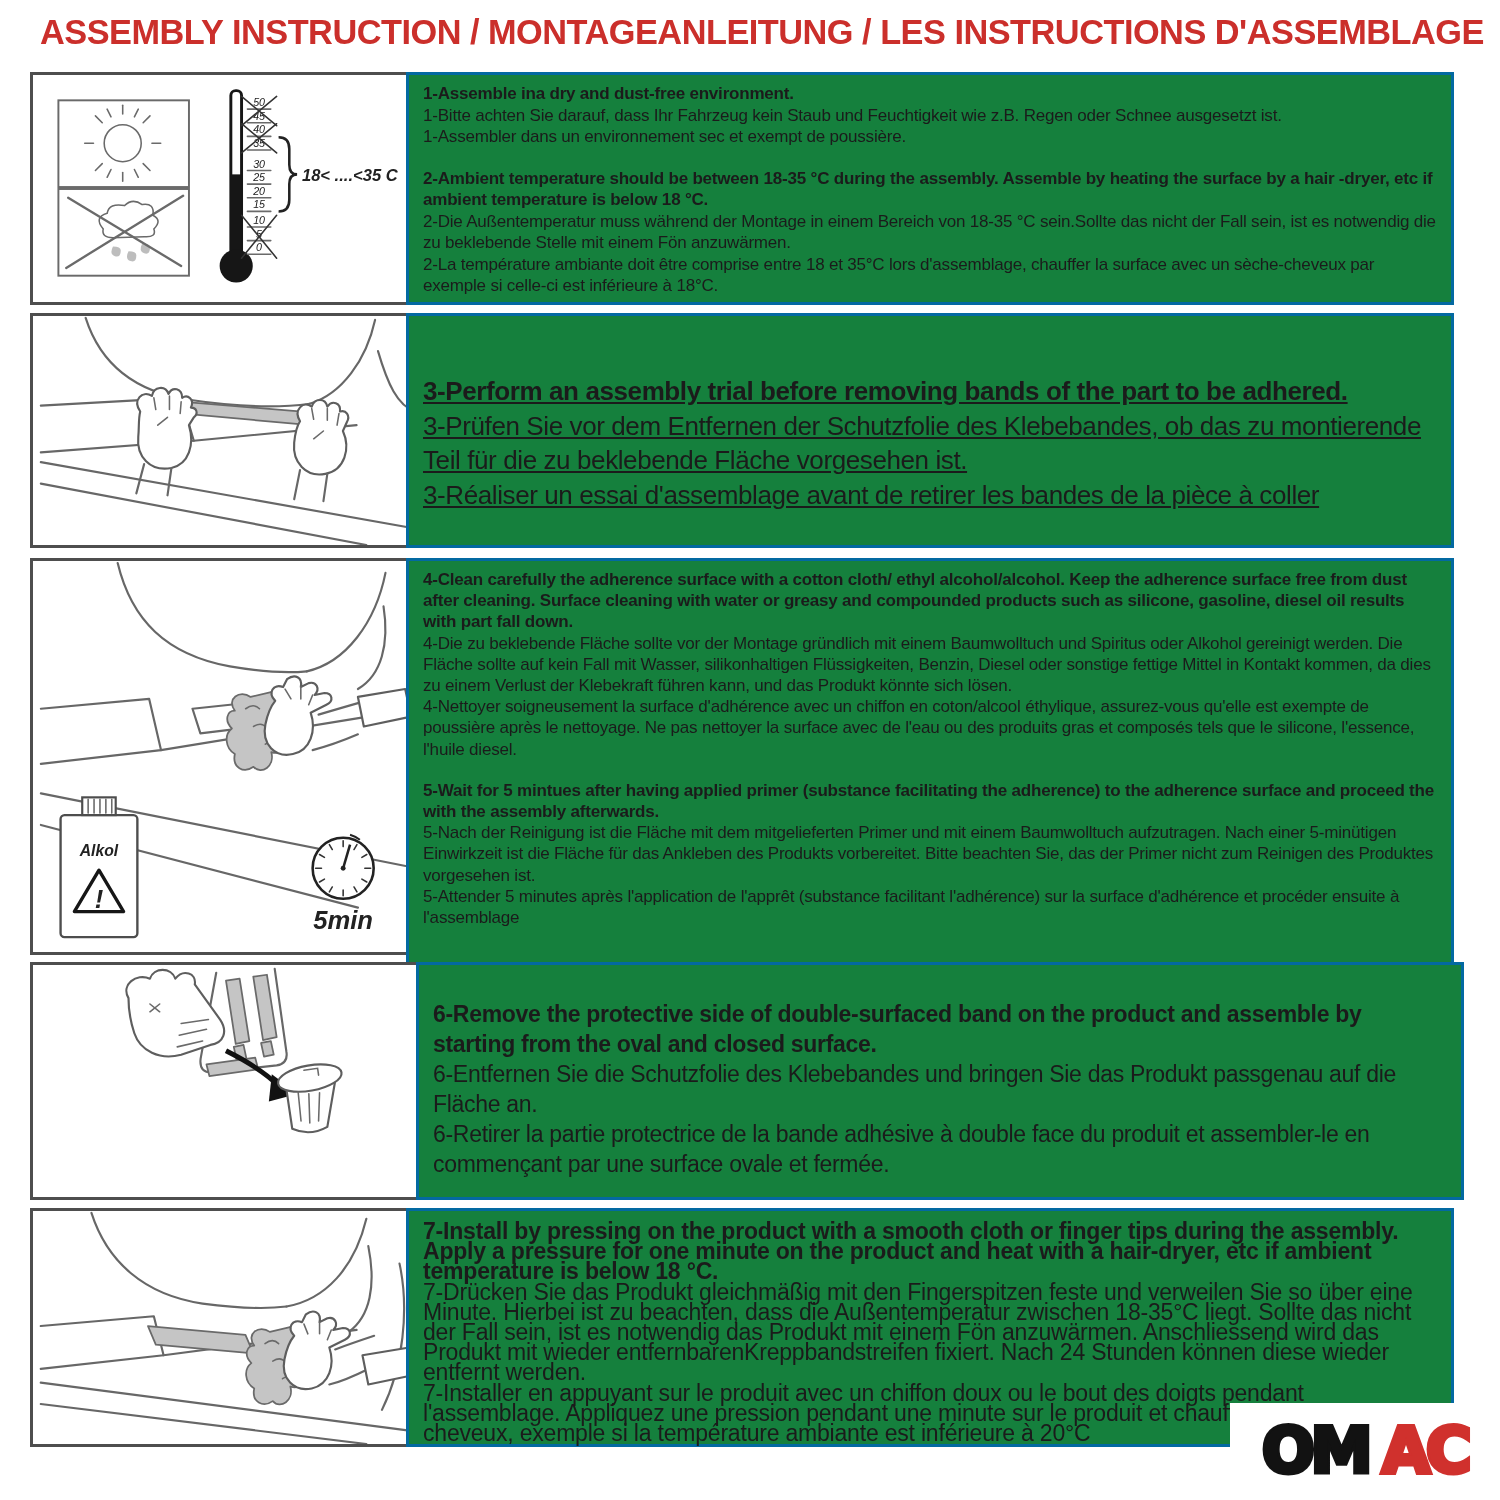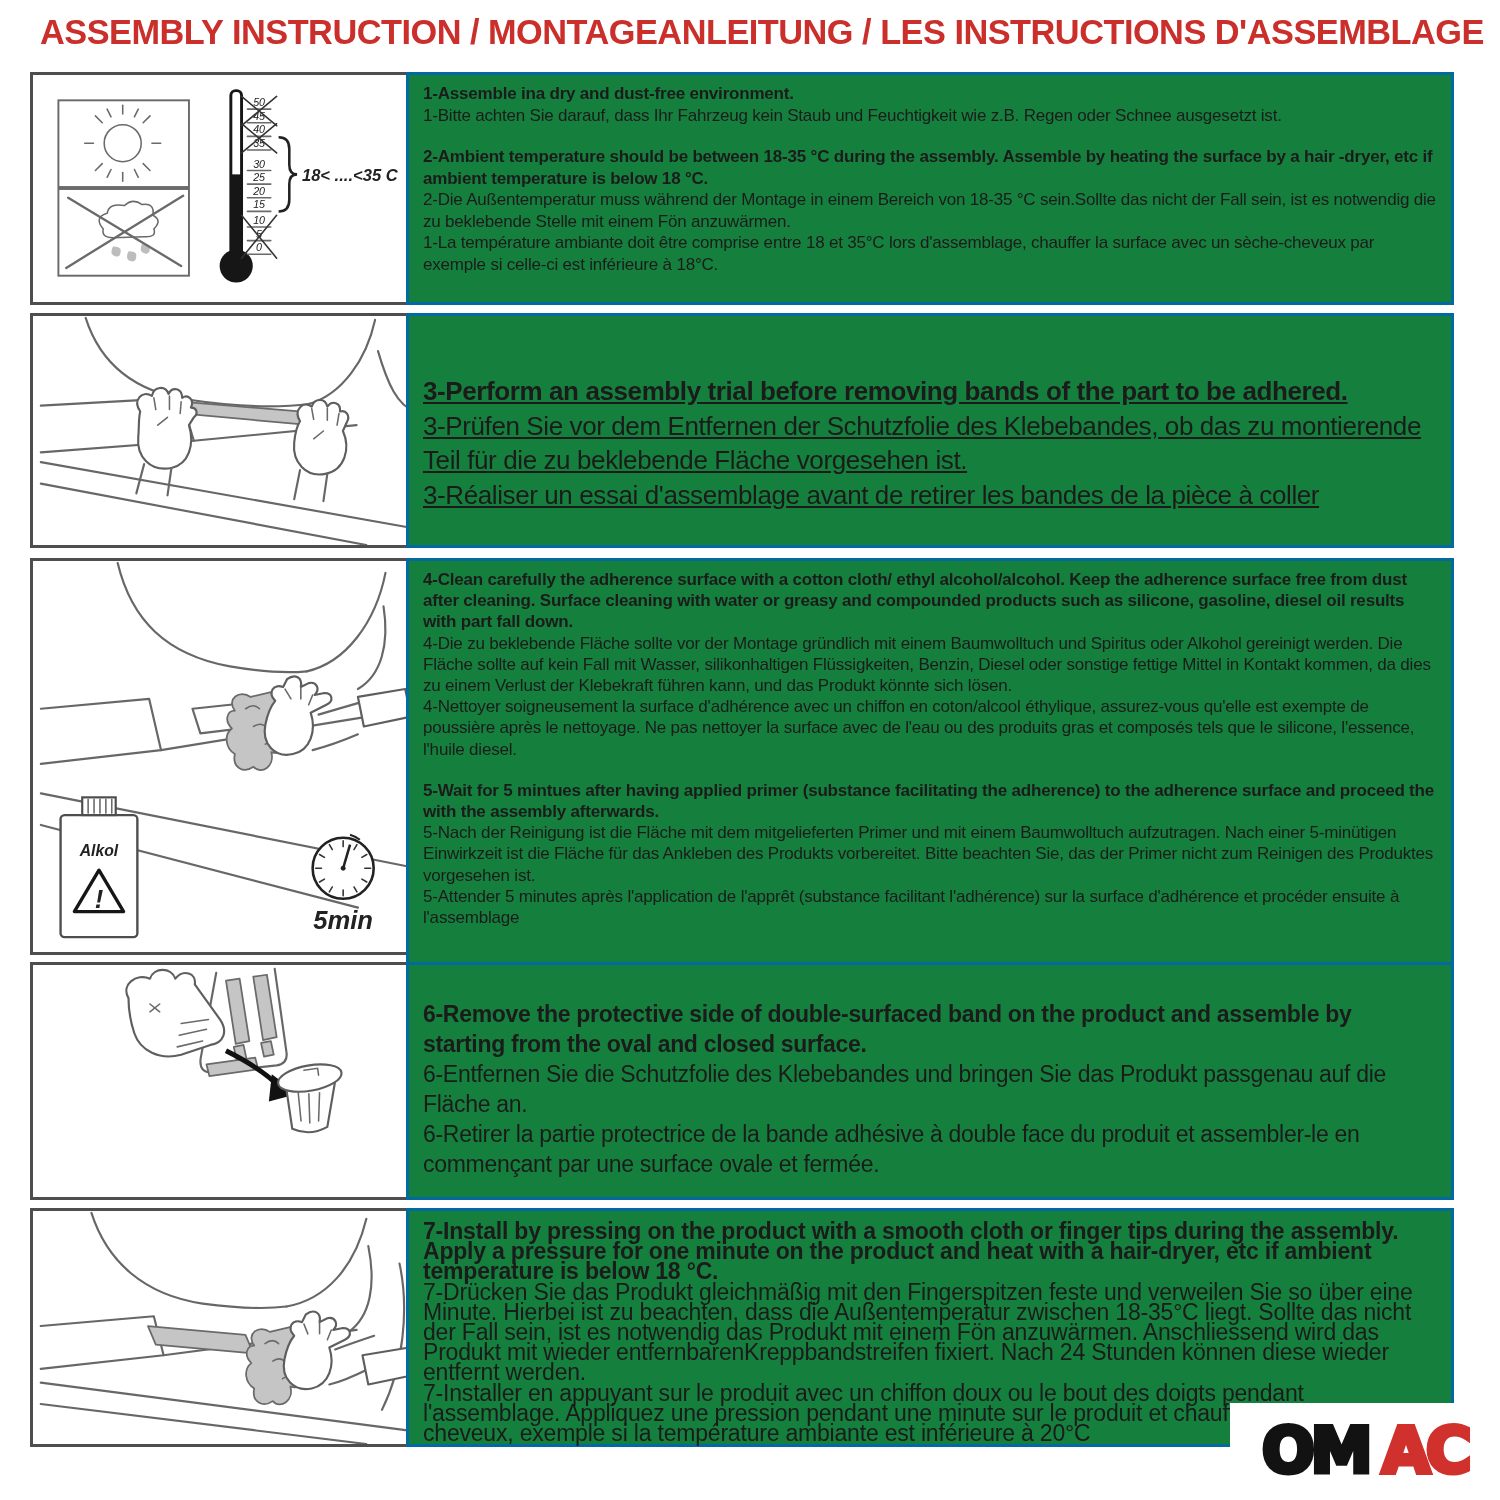--- a/index.html
+++ b/index.html
@@ -11,21 +11,21 @@
   .imgbox{position:absolute;left:30px;width:390px;border:3px solid #4e4e4e;background:#fff;box-sizing:border-box;font-style:italic;}
   .txtbox{position:absolute;left:406px;width:1048px;border:3px solid #0369a1;background:#15803d;
           box-sizing:border-box;padding:8px 14px;}
   .imgbox svg{width:100%;height:100%;display:block;}
   p{margin:0;letter-spacing:-0.2px;}
   .b{font-weight:bold;}
   .s1 p{font-size:17px;line-height:21.5px;}
   .s2{padding-top:58px;text-decoration:underline;}
   .s2 p{font-size:26px;line-height:34.5px;letter-spacing:-0.4px;}
   .s3 p{font-size:17px;line-height:21.2px;}
-  .s4{padding-top:34px;}
+  .s4{padding-top:34px;margin-left:10px;}
   .s4 p{font-size:23px;line-height:30px;letter-spacing:-0.3px;}
   .s5{padding-top:10px;}
   .s5 p{font-size:23px;line-height:20.2px;}
   .gap{margin-top:20px;}
   .logo{position:absolute;left:1230px;top:1403px;width:270px;height:92px;background:#fff;
         display:flex;align-items:center;justify-content:flex-end;z-index:5;}
   .lg-black{fill:#121212;stroke:#121212;stroke-width:5;paint-order:stroke;
             font-family:"DejaVu Sans",sans-serif;font-weight:bold;font-size:62px;letter-spacing:-4px;}
   .lg-red{fill:#d0312d;stroke:#d0312d;stroke-width:5;paint-order:stroke;
           font-family:"DejaVu Sans",sans-serif;font-weight:bold;font-size:62px;letter-spacing:-4px;}
@@ -108,23 +108,24 @@
         <line x1="212" y1="144" x2="248" y2="188"></line>
           <line x1="248" y1="144" x2="212" y2="188"></line>
       </g>
       <path d="M250,64 Q261,64 261,76 L261,92 Q261,102 269,102 Q261,102 261,112 L261,128 Q261,140 250,140" fill="none" stroke="#222" stroke-width="2.6"></path>
       <text x="274" y="109" font-size="17" font-weight="bold" class="svgtxt">18&lt; ....&lt;35 C</text>
     </svg>
   </div>
   <div class="txtbox s1" style="top:72px;height:233px;">
     <p class="b">1-Assemble ina dry and dust-free environment.</p>
     <p>1-Bitte achten Sie darauf, dass Ihr Fahrzeug kein Staub und Feuchtigkeit wie z.B. Regen oder Schnee ausgesetzt ist.</p>
+    <p>1-Assembler dans un environnement sec et exempt de poussière.</p>
     <p class="b gap">2-Ambient temperature should be between 18-35 °C  during the assembly. Assemble by heating the surface by a hair -dryer, etc if ambient temperature is below 18 °C.</p>
     <p>2-Die Außentemperatur muss während der Montage in einem Bereich von 18-35 °C  sein.Sollte das nicht der Fall sein, ist es notwendig die zu beklebende Stelle mit einem Fön anzuwärmen.</p>
-    <p>1-La température ambiante doit être comprise entre 18 et 35°C lors d'assemblage, chauffer la surface avec un sèche-cheveux par exemple si celle-ci est inférieure à 18°C.</p>
+    <p>2-La température ambiante doit être comprise entre 18 et 35°C lors d'assemblage, chauffer la surface avec un sèche-cheveux par exemple si celle-ci est inférieure à 18°C.</p>
   </div>
 
   <div class="imgbox" style="top:313px;height:235px;">
     <svg viewBox="0 0 390 235">
       <path class="ln" d="M52,2 C68,52 104,78 158,86 C205,93 246,95 282,90"></path>
       <path class="ln" d="M282,90 C315,80 340,45 349,4"></path>
       <path class="ln" d="M352,36 C362,70 372,92 390,98"></path>
       <path class="ln" d="M6,92 L150,84 L163,128 L6,140"></path>
       <path class="ln" d="M163,128 L330,112"></path>
       <path class="ln" d="M6,150 L390,218"></path>

